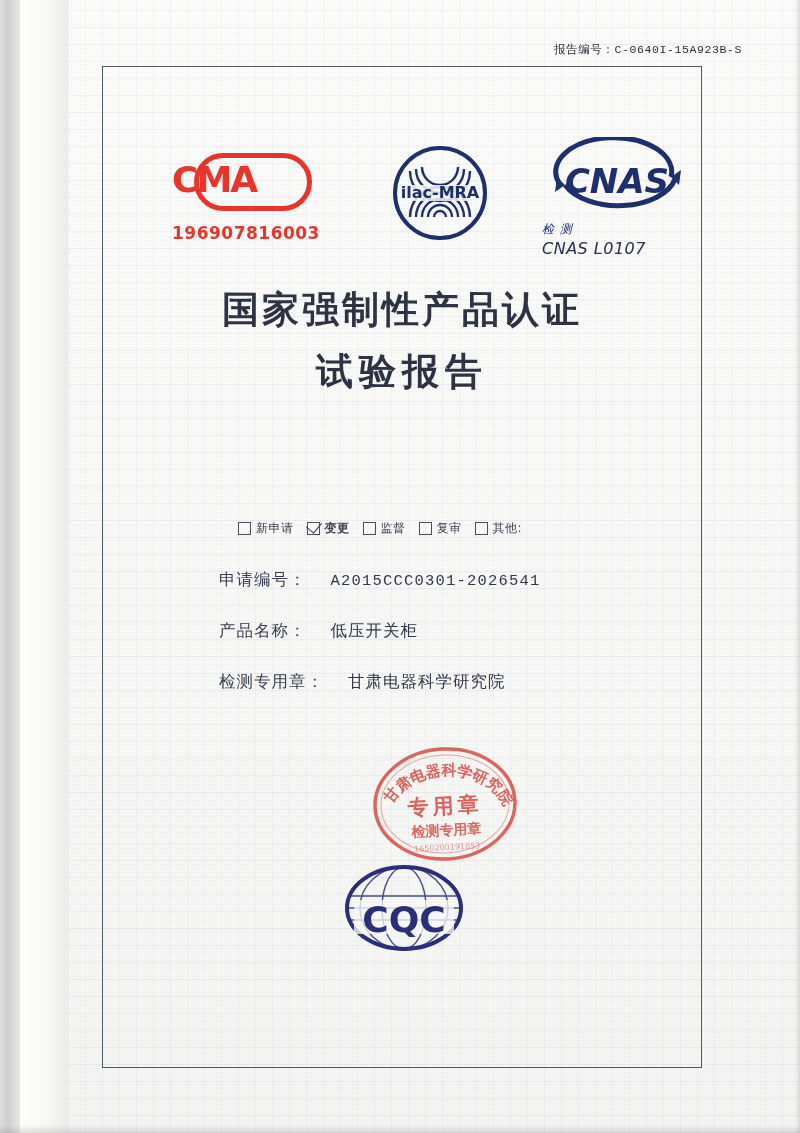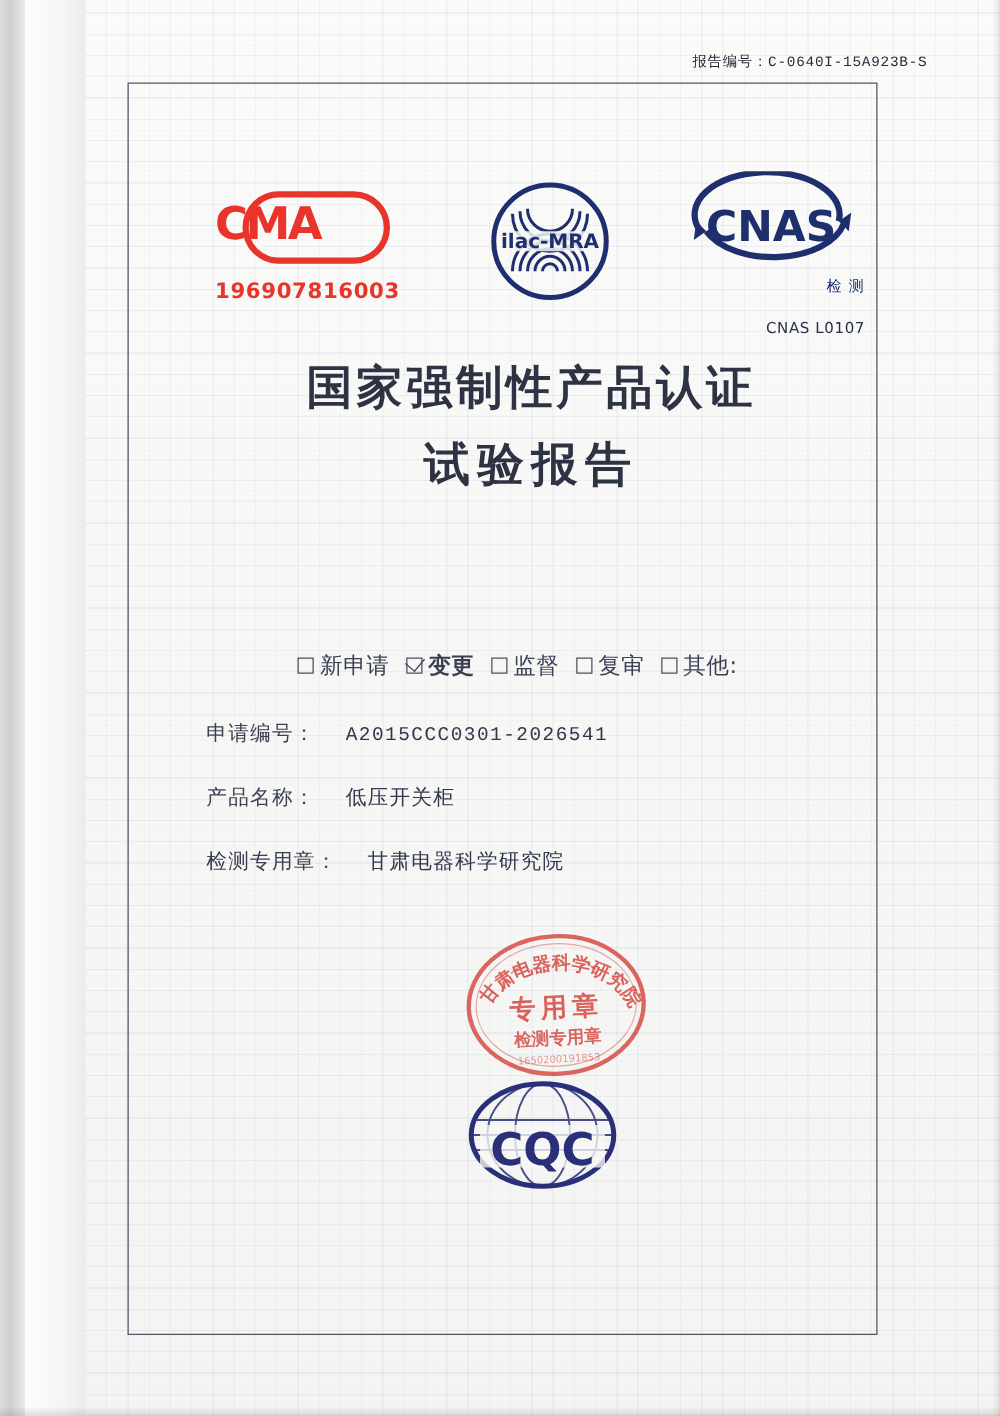--- a/index.html
+++ b/index.html
@@ -132,51 +132,51 @@
     width: 96px;
     height: 96px;
   }
   .ilac svg { display:block; }
   
   .cnas {
     position: absolute;
     left: 440px;
     top: 2px;
     width: 150px;
-    text-align: right;
+    text-align: left;
+    font-style: italic;
   }
   .cnas-badge {
     position: relative;
     width: 132px;
     height: 86px;
     margin: 0 auto;
   }
   .cnas-sub {
     font-family: "DejaVu Sans", sans-serif;
     font-size: 12px;
     color: #1f2f6e;
     letter-spacing: 1px;
     margin-top: -2px;
   }
   .cnas-code {
     font-family: "DejaVu Sans", sans-serif;
-    font-size: 12px;
+    font-size: 16px;
     color: #2a2f4a;
     letter-spacing: 0.5px;
-    margin-top: 17px;
+    margin-top: 1px;
   }
 
   
   .title-block {
     position: absolute;
     left: 102px;
     top: 286px;
     width: 600px;
     text-align: center;
-    padding-left: 23px;
   }
   .title-main, .title-sub {
     font-family: "DejaVu Sans", "Liberation Sans", sans-serif;
     font-weight: bold;
     color: #2e3344;
     letter-spacing: 3px;
   }
   .title-main { font-size: 37px; line-height: 48px; }
   .title-sub { font-size: 37px; line-height: 48px; margin-top: 14px; letter-spacing: 6px; }
 
@@ -187,21 +187,21 @@
     top: 520px;
     width: 600px;
     font-family: "DejaVu Sans", "Liberation Sans", sans-serif;
     color: #3a3f52;
   }
   .checkbox-row {
     display: flex;
     align-items: flex-end;
     gap: 13px;
     padding-left: 136px;
-    font-size: 18px;
+    font-size: 12px;
     letter-spacing: 0.5px;
     margin-bottom: 32px;
   }
   .cb {
     display: inline-flex;
     align-items: center;
     gap: 2px;
     white-space: nowrap;
   }
   .box {
@@ -220,21 +220,21 @@
     width: 9px;
     height: 12px;
     border-right: 1.6px solid #3b4059;
     border-bottom: 1.6px solid #3b4059;
     transform: rotate(40deg);
   }
   .cb.bold { font-weight: bold; }
   .field {
     display: flex;
     align-items: baseline;
-    padding-left: 63px;
+    padding-left: 117px;
     margin-bottom: 29px;
     font-size: 16.5px;
   }
   .field .lab {
     white-space: pre;
     letter-spacing: 1px;
   }
   .field .val {
     margin-left: 24px;
     font-family: "Liberation Mono", monospace;
@@ -256,21 +256,21 @@
     width: 150px;
     height: 118px;
     opacity: 0.82;
     transform: rotate(-3deg);
   }
   .stamp svg { display:block; }
 
   
   .cqc {
     position: absolute;
-    left: 370px;
+    left: 340px;
     top: 862px;
     width: 128px;
     height: 92px;
   }
   .cqc svg { display: block; }
 
   
   .right-edge {
     position: absolute;
     right: 0; top: 0;

